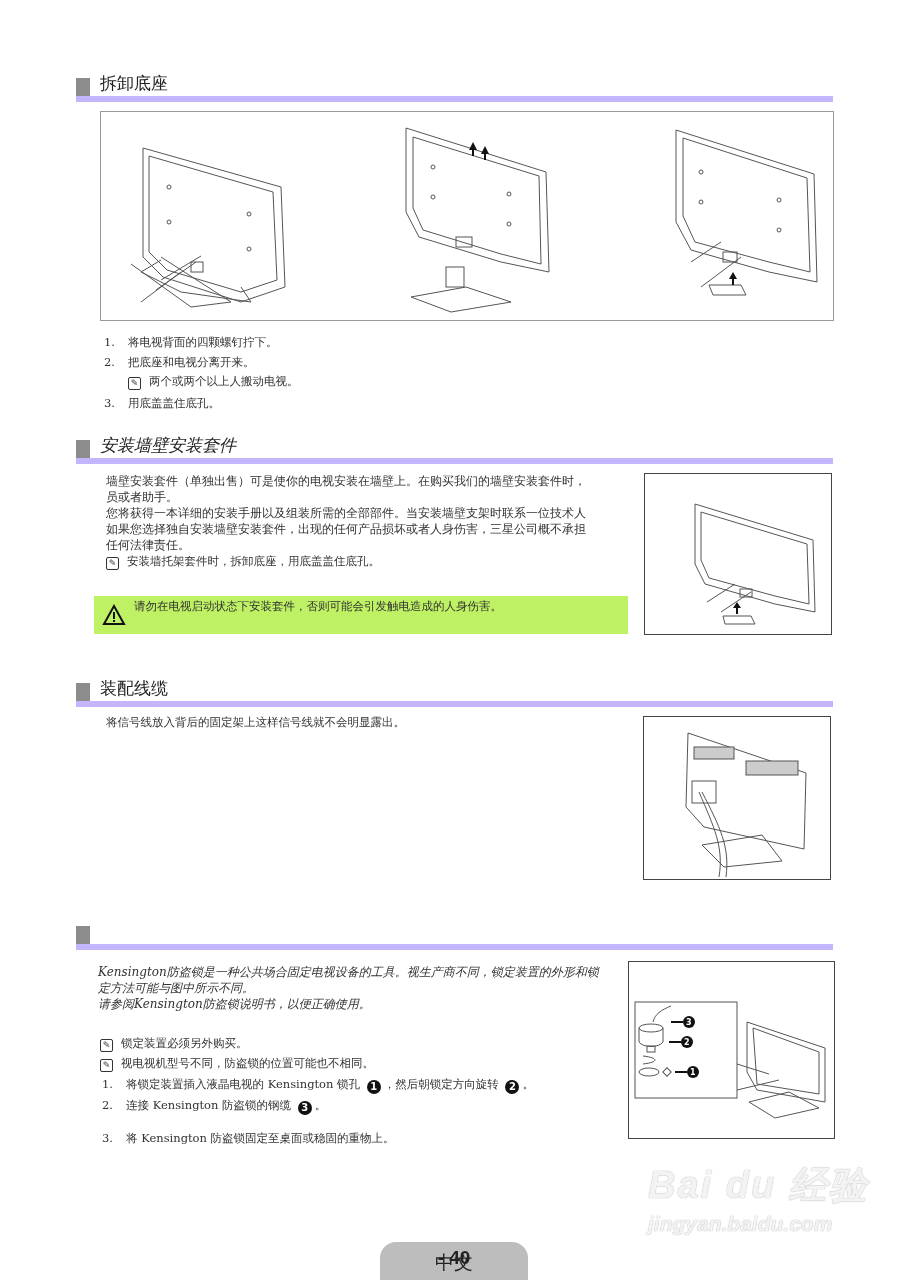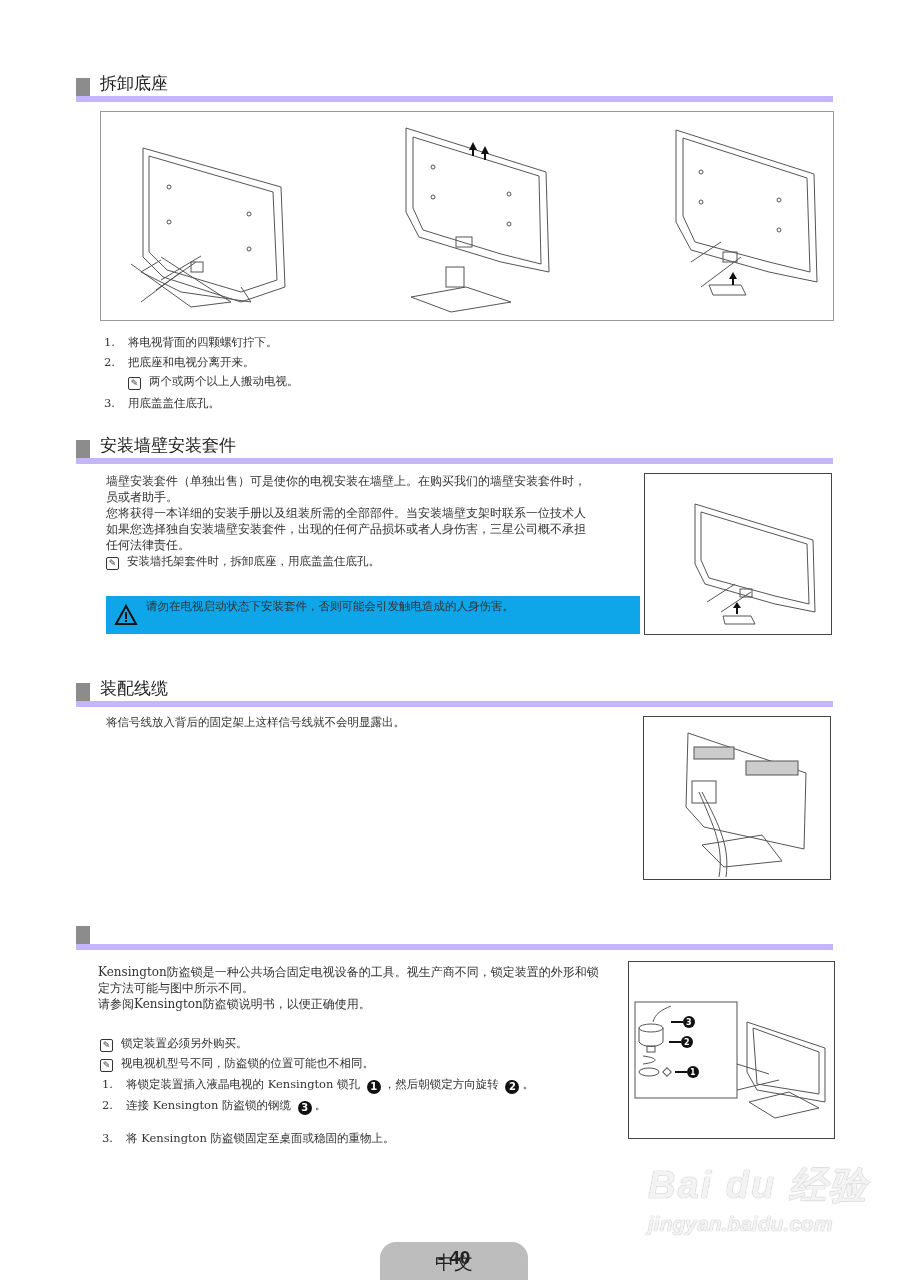--- a/index.html
+++ b/index.html
@@ -11,21 +11,21 @@
   .sec-head .title { position:absolute; left:24px; top:-2px; font-size:17px; color:#222; white-space:nowrap; }
   .txt { font-size:12px; line-height:16px; color:#333; }
   .row { position:absolute; white-space:nowrap; font-size:11.5px; line-height:16px; color:#333; }
   .num { display:inline-block; width:24px; }
   .note-icon { display:inline-block; width:11px; height:11px; border:1.3px solid #333; border-radius:2px;
                font-size:9px; line-height:11px; text-align:center; margin-right:8px; vertical-align:-1px; font-family:"DejaVu Sans",sans-serif; }
   .circ { display:inline-block; width:14px; height:14px; border-radius:50%; background:#111; color:#fff;
           font-size:10px; line-height:14px; text-align:center; font-weight:bold; font-family:"DejaVu Sans",sans-serif; vertical-align:-2px; margin:0 3px; }
   .box { position:absolute; border:1.5px solid #999; background:#fff; }
   .box.dark { border:1.5px solid #444; }
-  .warn { position:absolute; left:106px; top:596px; width:534px; height:38px; background:#0ea5e9; }
+  .warn { position:absolute; left:94px; top:596px; width:534px; height:38px; background:#bef264; }
   .page-tab { position:absolute; left:380px; top:1242px; width:148px; height:40px; background:#bdbdbd; border-radius:16px 16px 0 0; }
   .page-tab span { position:absolute; left:0; right:0; top:4px; text-align:center; font-size:19px; color:#222; }
   .page-tab b { font-family:"Liberation Sans",sans-serif; }
   .wm { position:absolute; color:#f3f3f3; font-family:"Liberation Sans",sans-serif; font-weight:bold;
         text-shadow:0 0 1px #bbb, 0 0 1px #bbb;font-style:italic; }
 </style>
 </head>
 <body>
 
 <div class="sec-head" style="top:74px;">
@@ -85,21 +85,21 @@
 <div class="row" style="left:104px; top:354px;">
   <span class="num">2.</span><span>把底座和电视分离开来。</span>
 </div>
 <div class="row" style="left:128px; top:373px;">
   <span class="note-icon">✎</span><span>两个或两个以上人搬动电视。</span>
 </div>
 <div class="row" style="left:104px; top:395px;">
   <span class="num">3.</span><span>用底盖盖住底孔。</span>
 </div>
 
-<div class="sec-head" style="top:436px;">
+<div class="sec-head" style="top:436px;font-style:italic;">
   <div class="bar"></div>
   <div class="title">安装墙壁安装套件</div>
 </div>
 
 <div class="abs txt" style="left:106px; top:473px; width:520px;">
   <div>墙壁安装套件（单独出售）可是使你的电视安装在墙壁上。在购买我们的墙壁安装套件时，</div>
   <div>员或者助手。</div>
   <div>您将获得一本详细的安装手册以及组装所需的全部部件。当安装墙壁支架时联系一位技术人</div>
   <div>如果您选择独自安装墙壁安装套件，出现的任何产品损坏或者人身伤害，三星公司概不承担</div>
   <div>任何法律责任。</div>
@@ -148,21 +148,21 @@
         <path d="M58 75 C76 110 86 130 82 160"></path>
       <path d="M58 128 L118 118 L138 144 L80 150 Z"></path>
     </g>
   </svg>
 </div>
 
 <div class="sec-head" style="top:922px;">
   <div class="bar"></div>
 </div>
 
-<div class="abs txt" style="left:98px; top:964px; width:525px;">
+<div class="abs txt" style="left:98px; top:964px; width:525px;font-style:italic;">
   <div>Kensington防盗锁是一种公共场合固定电视设备的工具。视生产商不同，锁定装置的外形和锁</div>
   <div>定方法可能与图中所示不同。</div>
   <div>请参阅Kensington防盗锁说明书，以便正确使用。</div>
 </div>
 
 <div class="row" style="left:100px; top:1035px;">
   <span class="note-icon">✎</span><span>锁定装置必须另外购买。</span>
 </div>
 <div class="row" style="left:100px; top:1055px;">
   <span class="note-icon">✎</span><span>视电视机型号不同，防盗锁的位置可能也不相同。</span>

